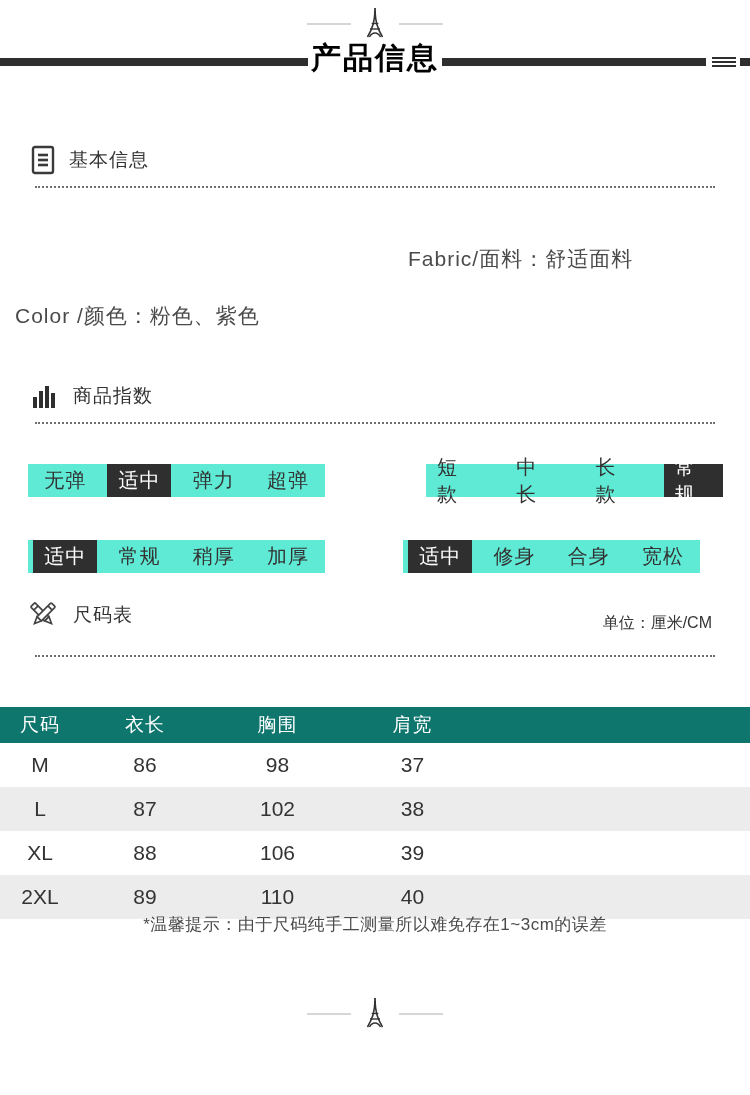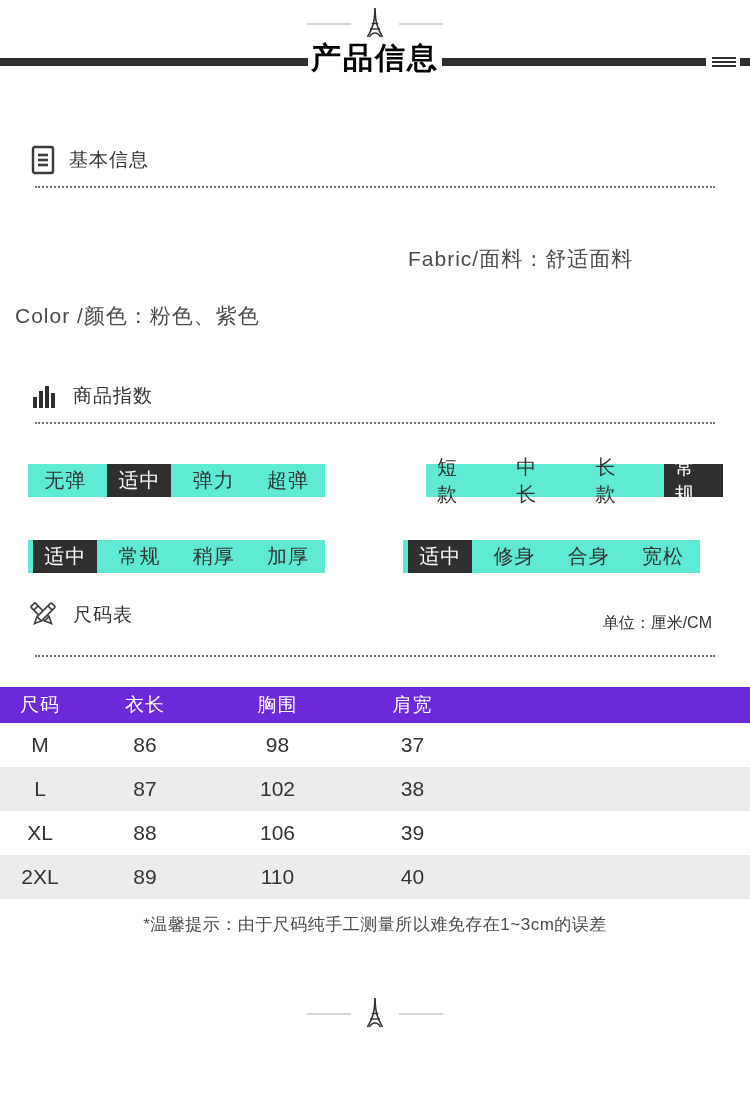--- a/index.html
+++ b/index.html
@@ -41,21 +41,21 @@
 
   
   .unit-label { position:absolute; right:38px; font-size:16px; color:#333; }
   .size-table { position:absolute; left:0; width:750px; }
   .trow { display:flex; width:100%; align-items:center; }
   .trow .c0 { width:80px;  text-align:center; }
   .trow .c1 { width:130px; text-align:center; }
   .trow .c2 { width:135px; text-align:center; }
   .trow .c3 { width:135px; text-align:center; }
   .trow .cfill { flex:1; }
-  .thead { height:36px; background:#6d28d9; color:#ffffff; font-size:19px; letter-spacing:1px; }
+  .thead { height:36px; background:#0f766e; color:#ffffff; font-size:19px; letter-spacing:1px;margin-top:20px; }
   .tdata { height:44px; font-size:21px; color:#333; }
   .tdata.alt { background:#ececec; }
   .note { position:absolute; left:0; width:100%; text-align:center; font-size:17px; color:#4a4a4a; letter-spacing:0.5px; }
 
   svg { display:block; }
 </style>
 </head>
 <body>
 
 <div class="page">

